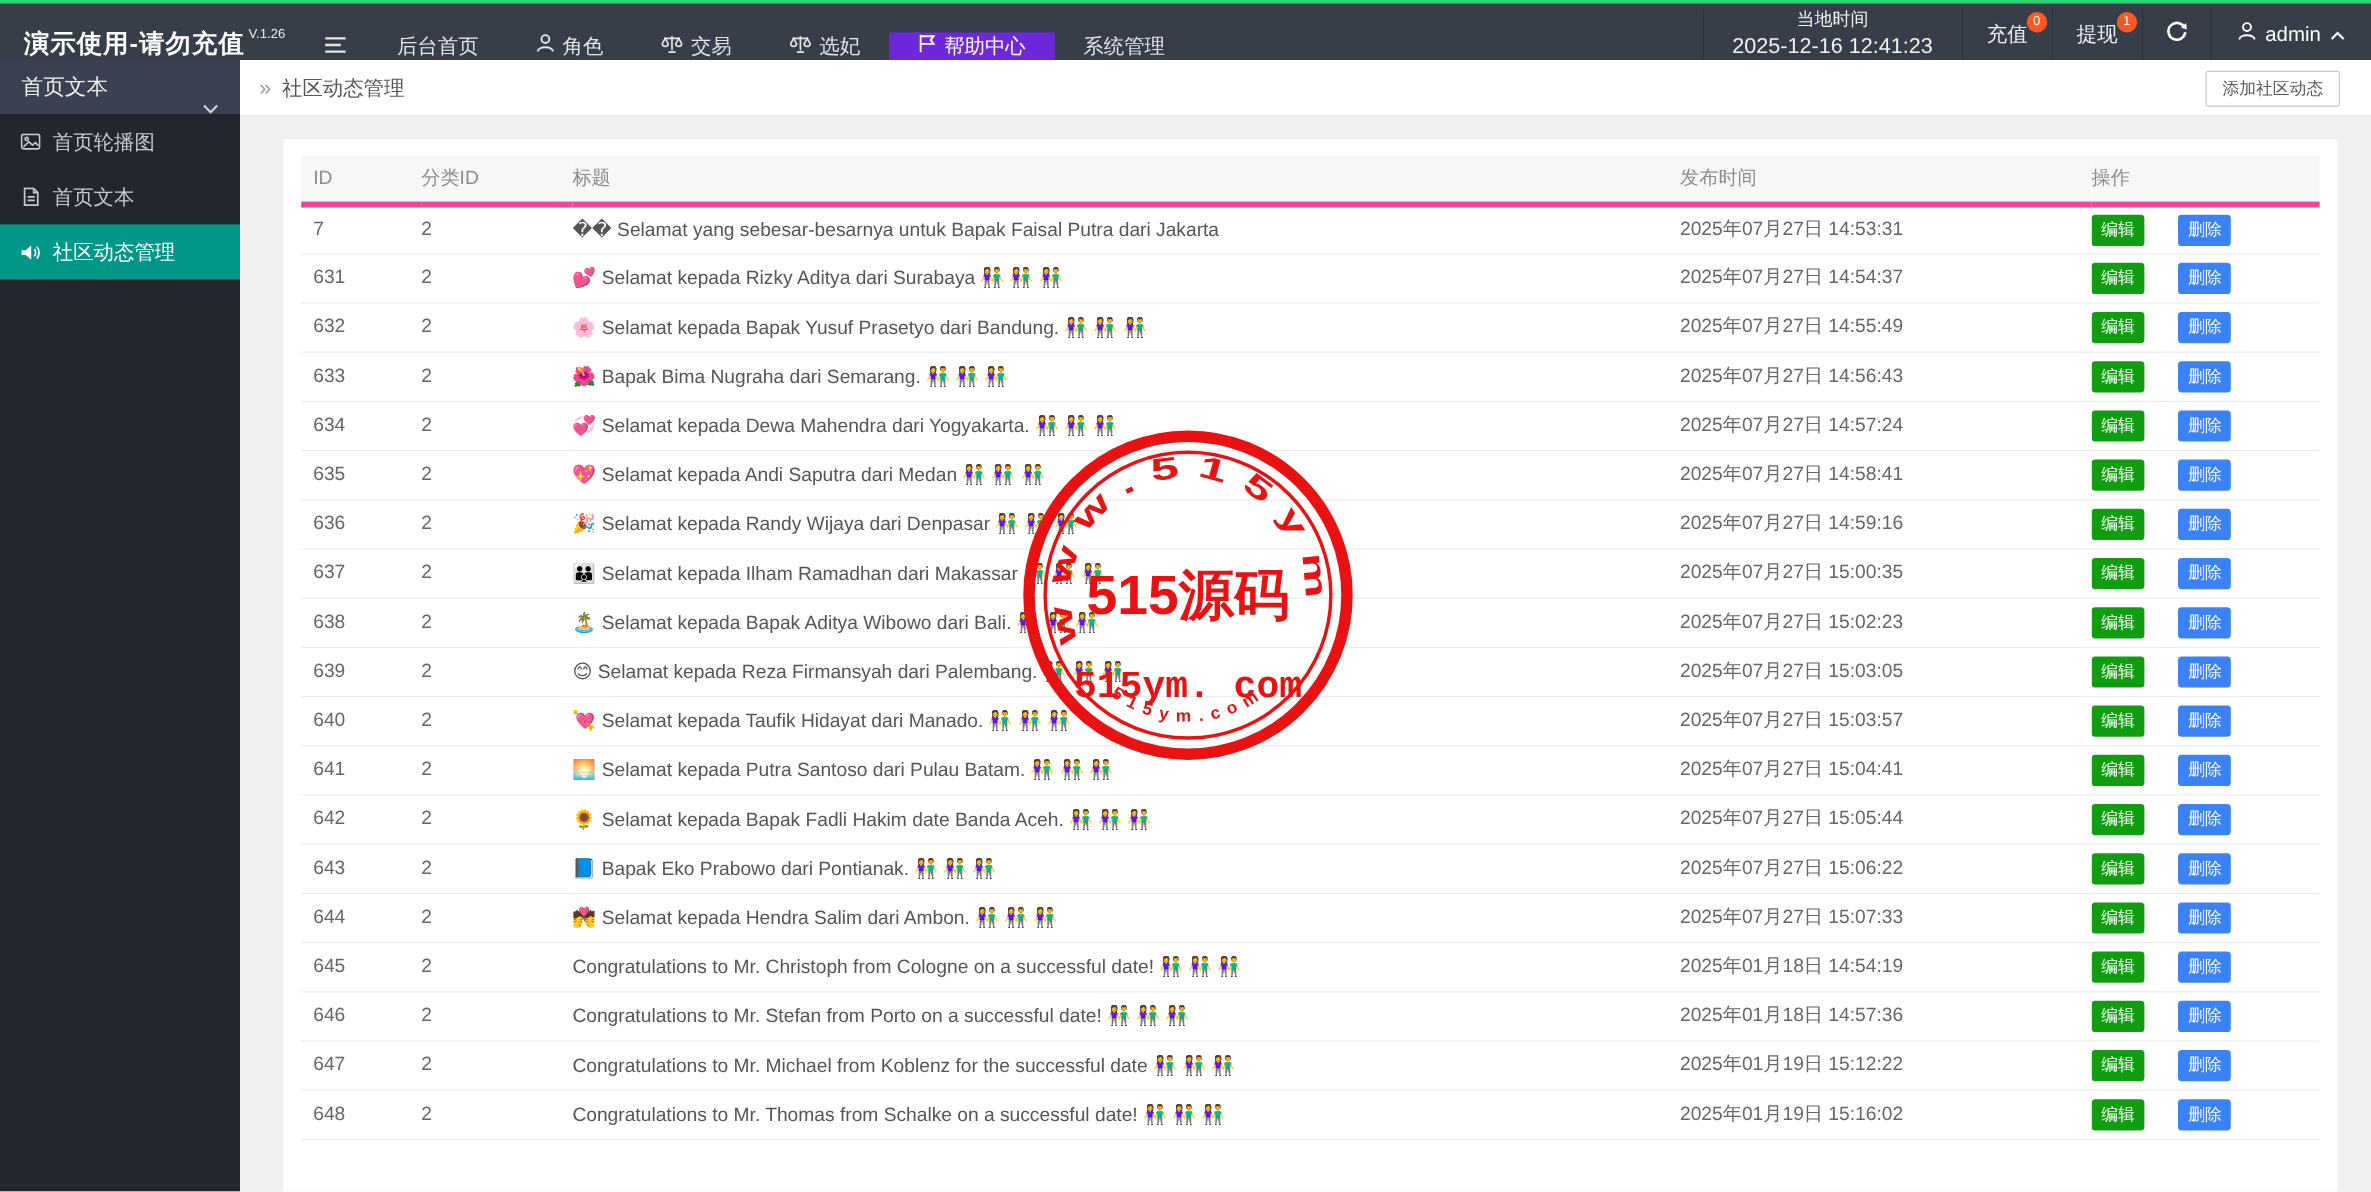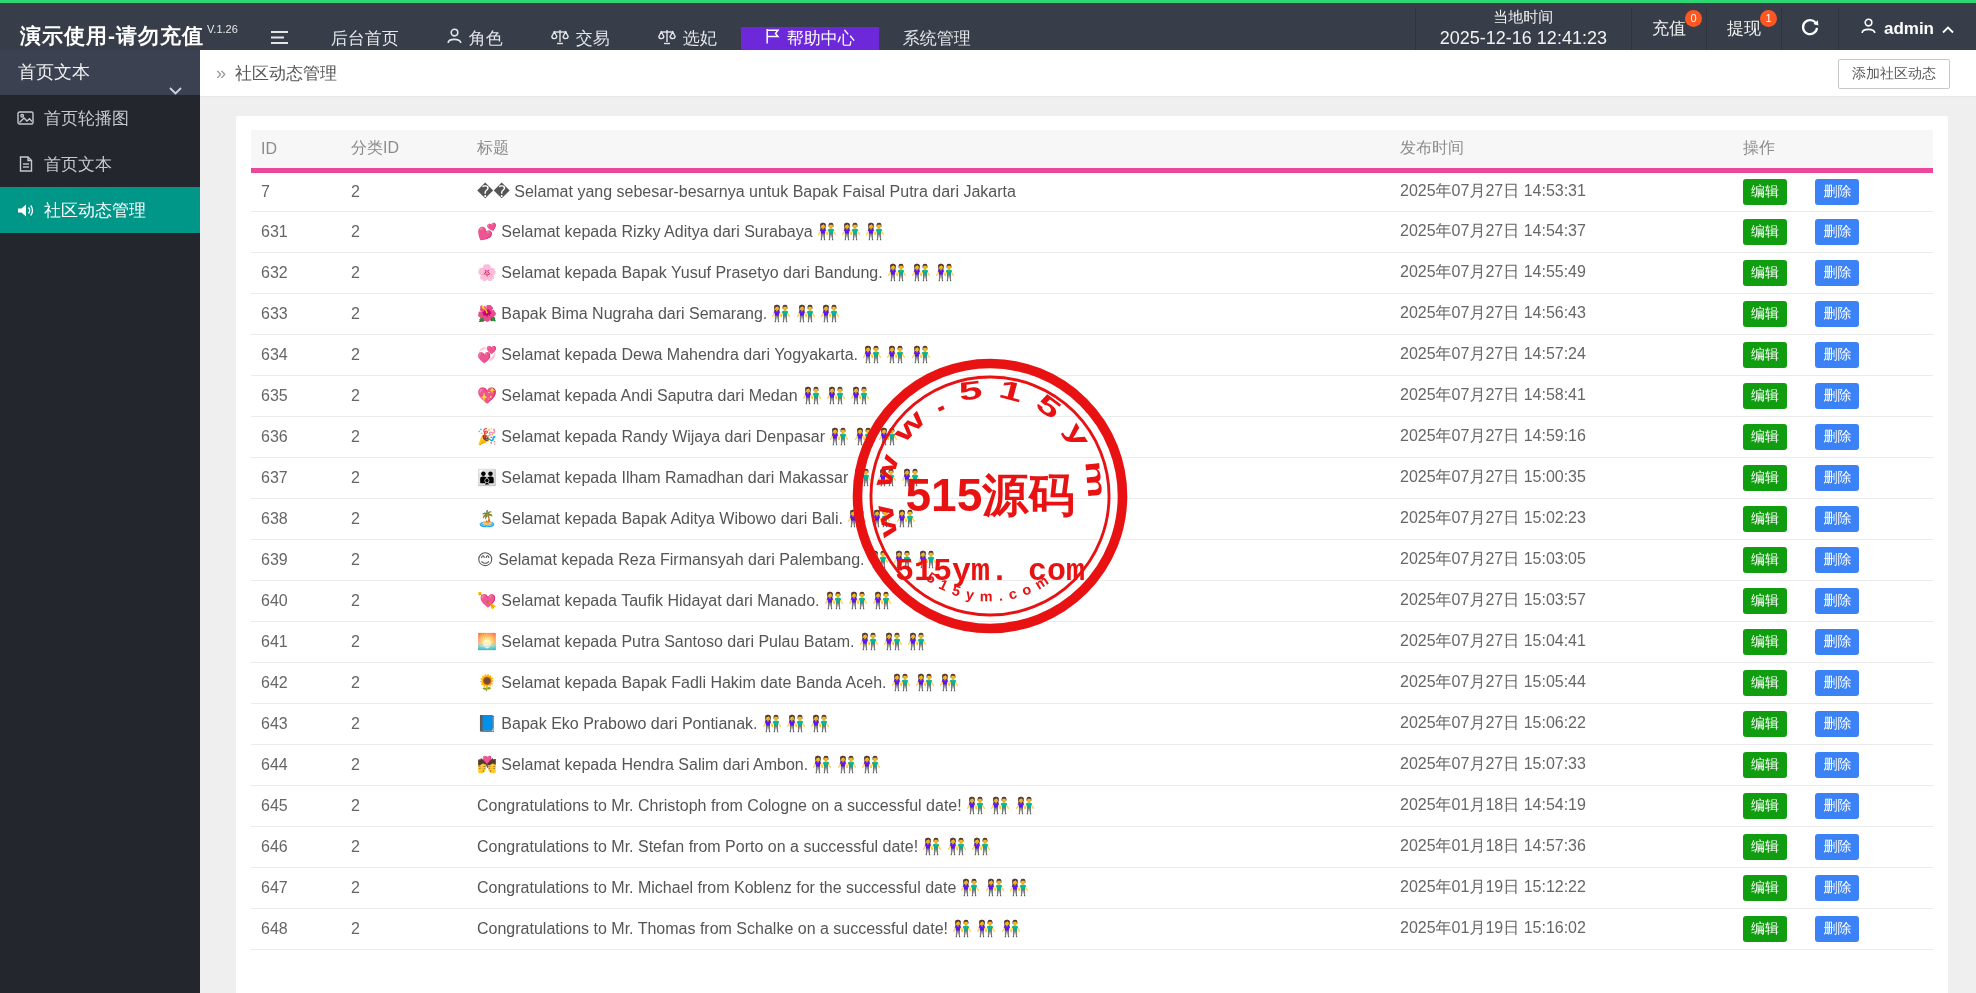--- a/index.html
+++ b/index.html
@@ -16,21 +16,21 @@
   .nav-item { display:flex; align-items:center; gap:7px; padding:0 24px; color:#e3e5e8; font-size:17px; cursor:pointer; }
   .nav-item.hamburger { padding:0 18px; }
   .nav-item.active { background:#6d28d9; color:#fff; }
   .nav-right { margin-left:auto; display:flex; align-items:stretch; }
   .nav-time { display:flex; flex-direction:column; justify-content:center; align-items:center; padding:0 24px; color:#f2f2f2; border-left:1px solid #2f333c; border-right:1px solid #2f333c; }
   .nav-time-label { font-size:15px; line-height:20px; }
   .nav-time-value { font-size:18px; line-height:23px; }
   .nav-chip { position:relative; display:flex; align-items:center; padding:0 20px; color:#f0f0f0; font-size:17px; border-right:1px solid #2f333c; cursor:pointer; }
   .badge { position:absolute; top:3px; right:4px; min-width:17px; height:17px; line-height:17px; border-radius:9px; background:#ff5722; color:#fff; font-size:11px; text-align:center; padding:0 4px; }
   .nav-refresh { display:flex; align-items:center; padding:0 18px; border-right:1px solid #2f333c; cursor:pointer; }
-  .nav-user { display:flex; align-items:center; gap:8px; padding:0 22px; color:#fff; font-size:17px; cursor:pointer;font-weight:bold; }
+  .nav-user { display:flex; align-items:center; gap:8px; padding:0 22px; color:#fff; font-size:17px; cursor:pointer; }
 
   
   .sidebar { position:absolute; left:0; top:50px; width:200px; height:943px; background:#23262d; }
   .side-header { position:relative; height:45px; background:#3b4150; color:#f0f0f0; font-size:18px; line-height:45px; padding-left:18px; cursor:pointer; }
   .side-header .chev { position:absolute; right:18px; top:17px; }
   .side-item { display:flex; align-items:center; gap:10px; height:46px; padding-left:17px; color:#c5c8ce; font-size:17px; cursor:pointer; }
   .side-item.active { background:#009688; color:#fff; }
   .side-item .icn { display:inline-flex; width:17px; justify-content:center; }
 
   

